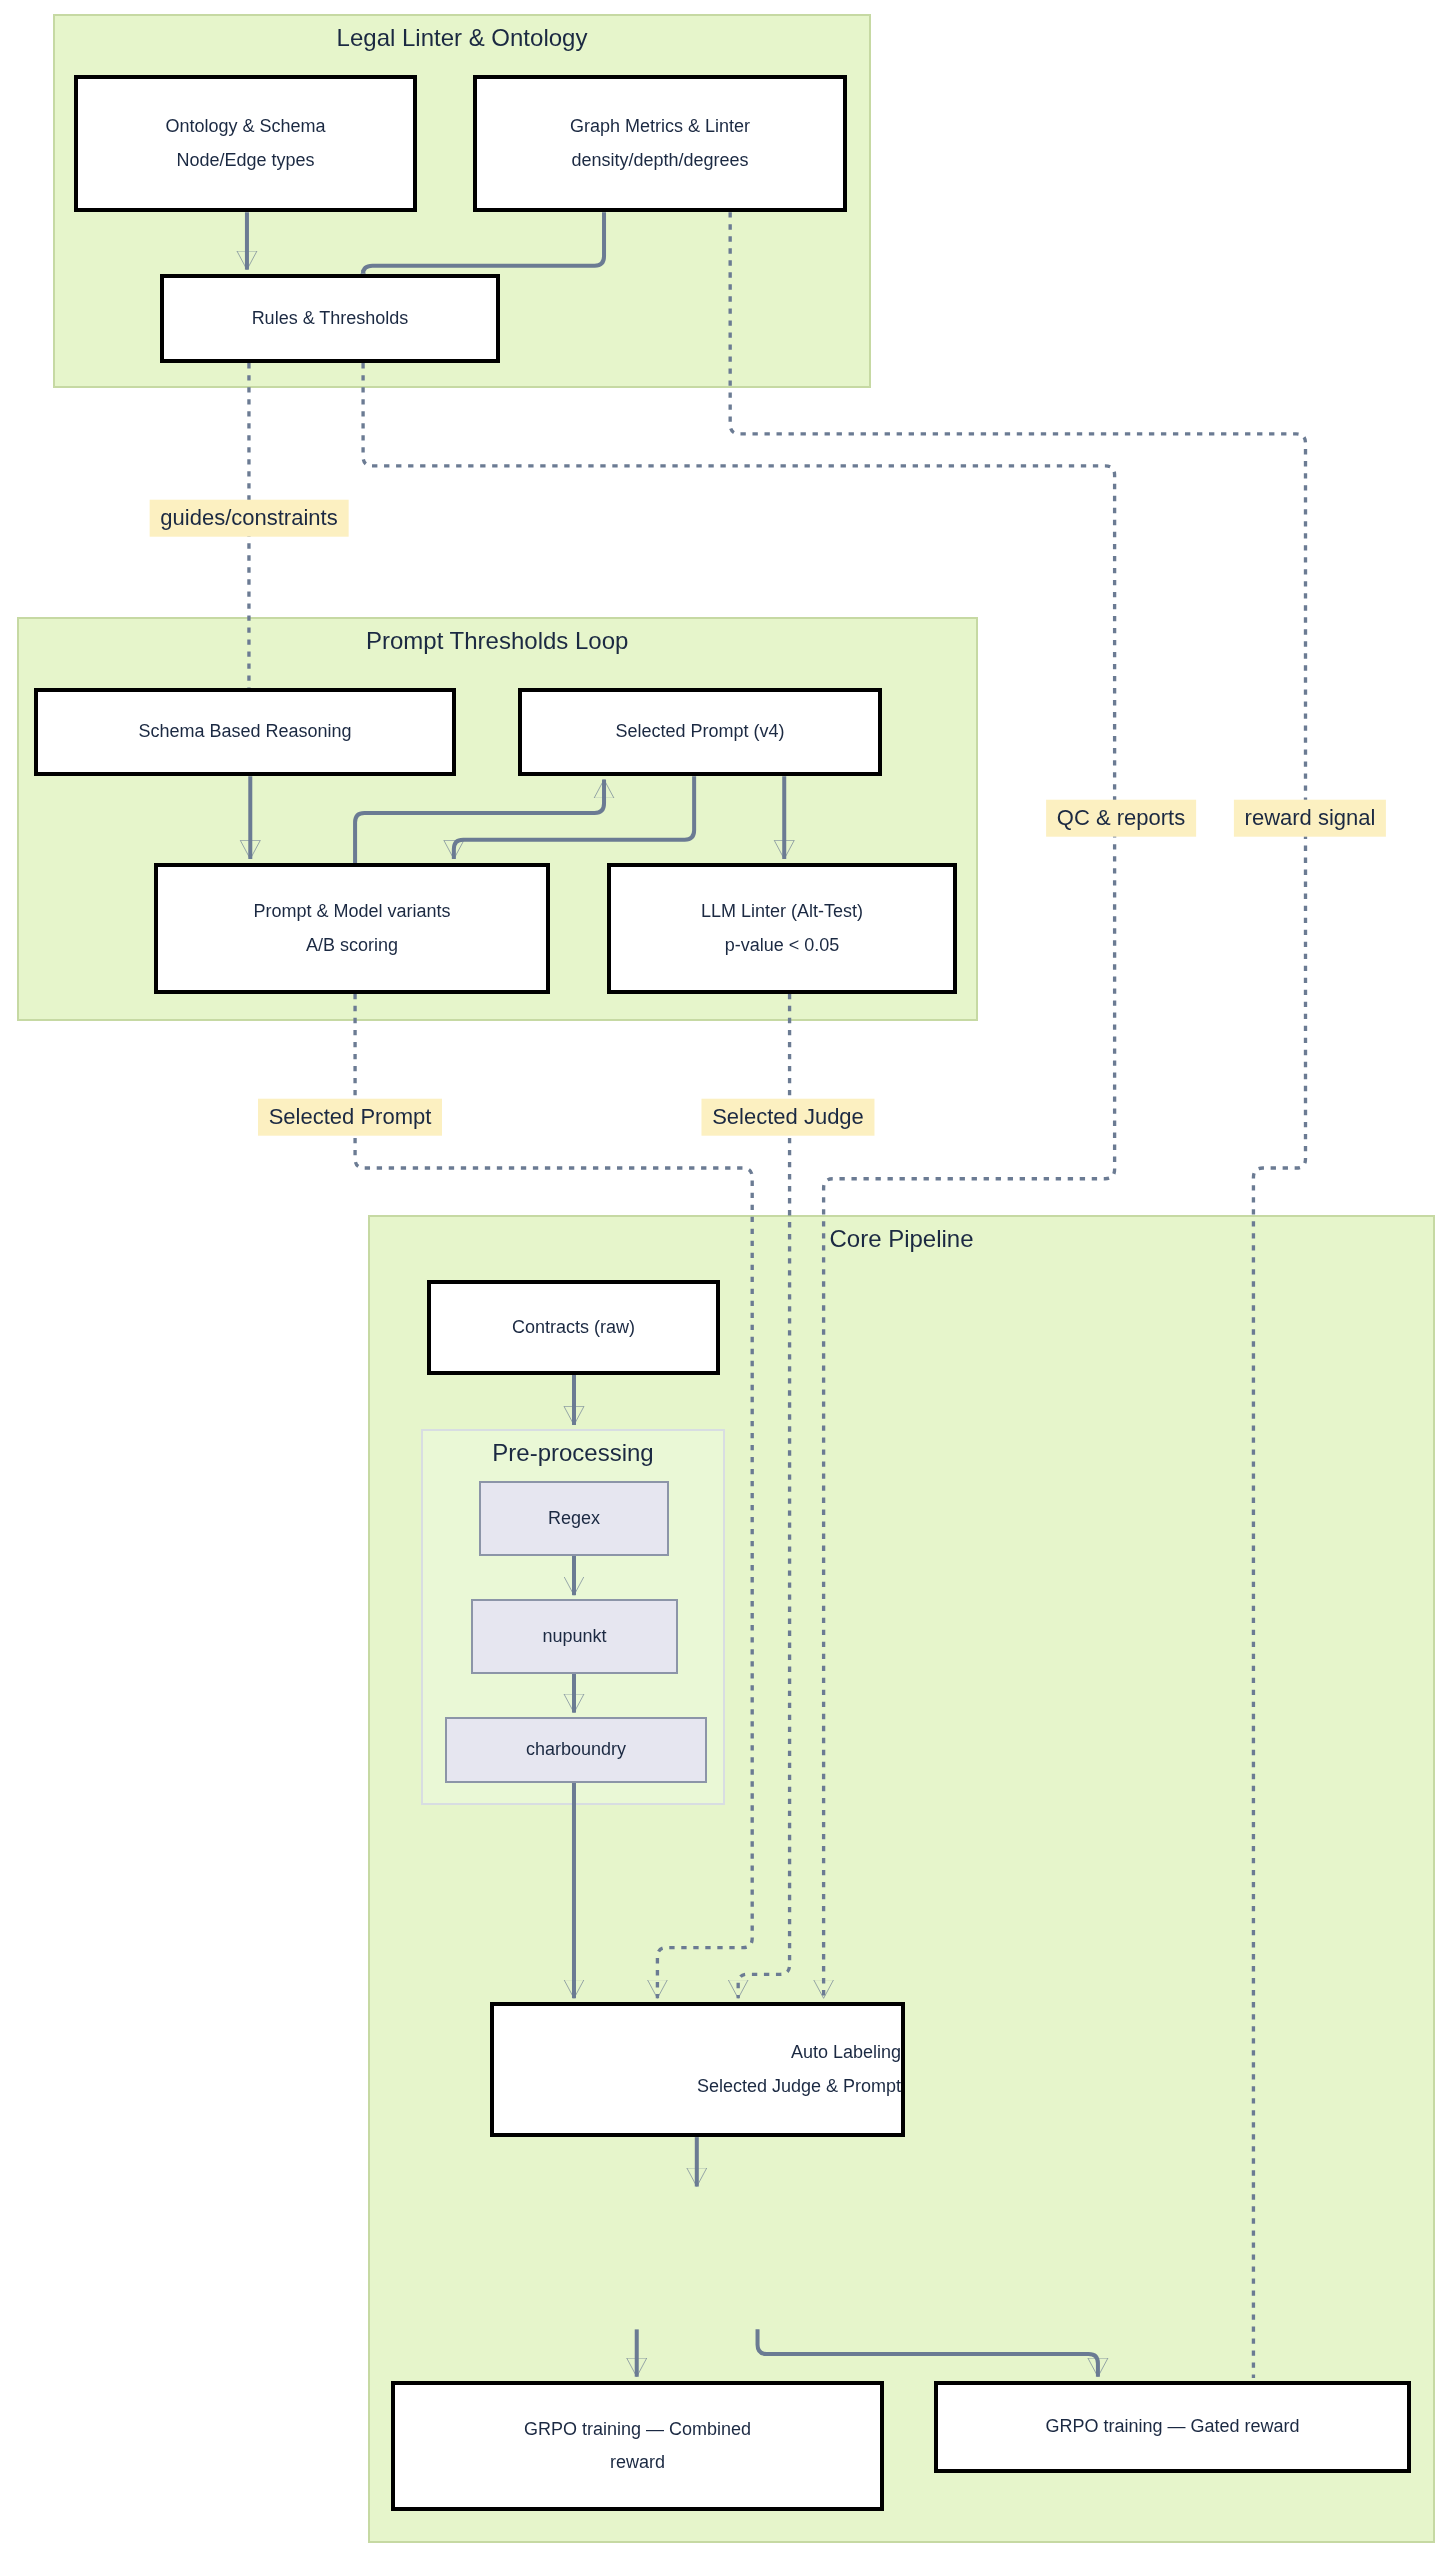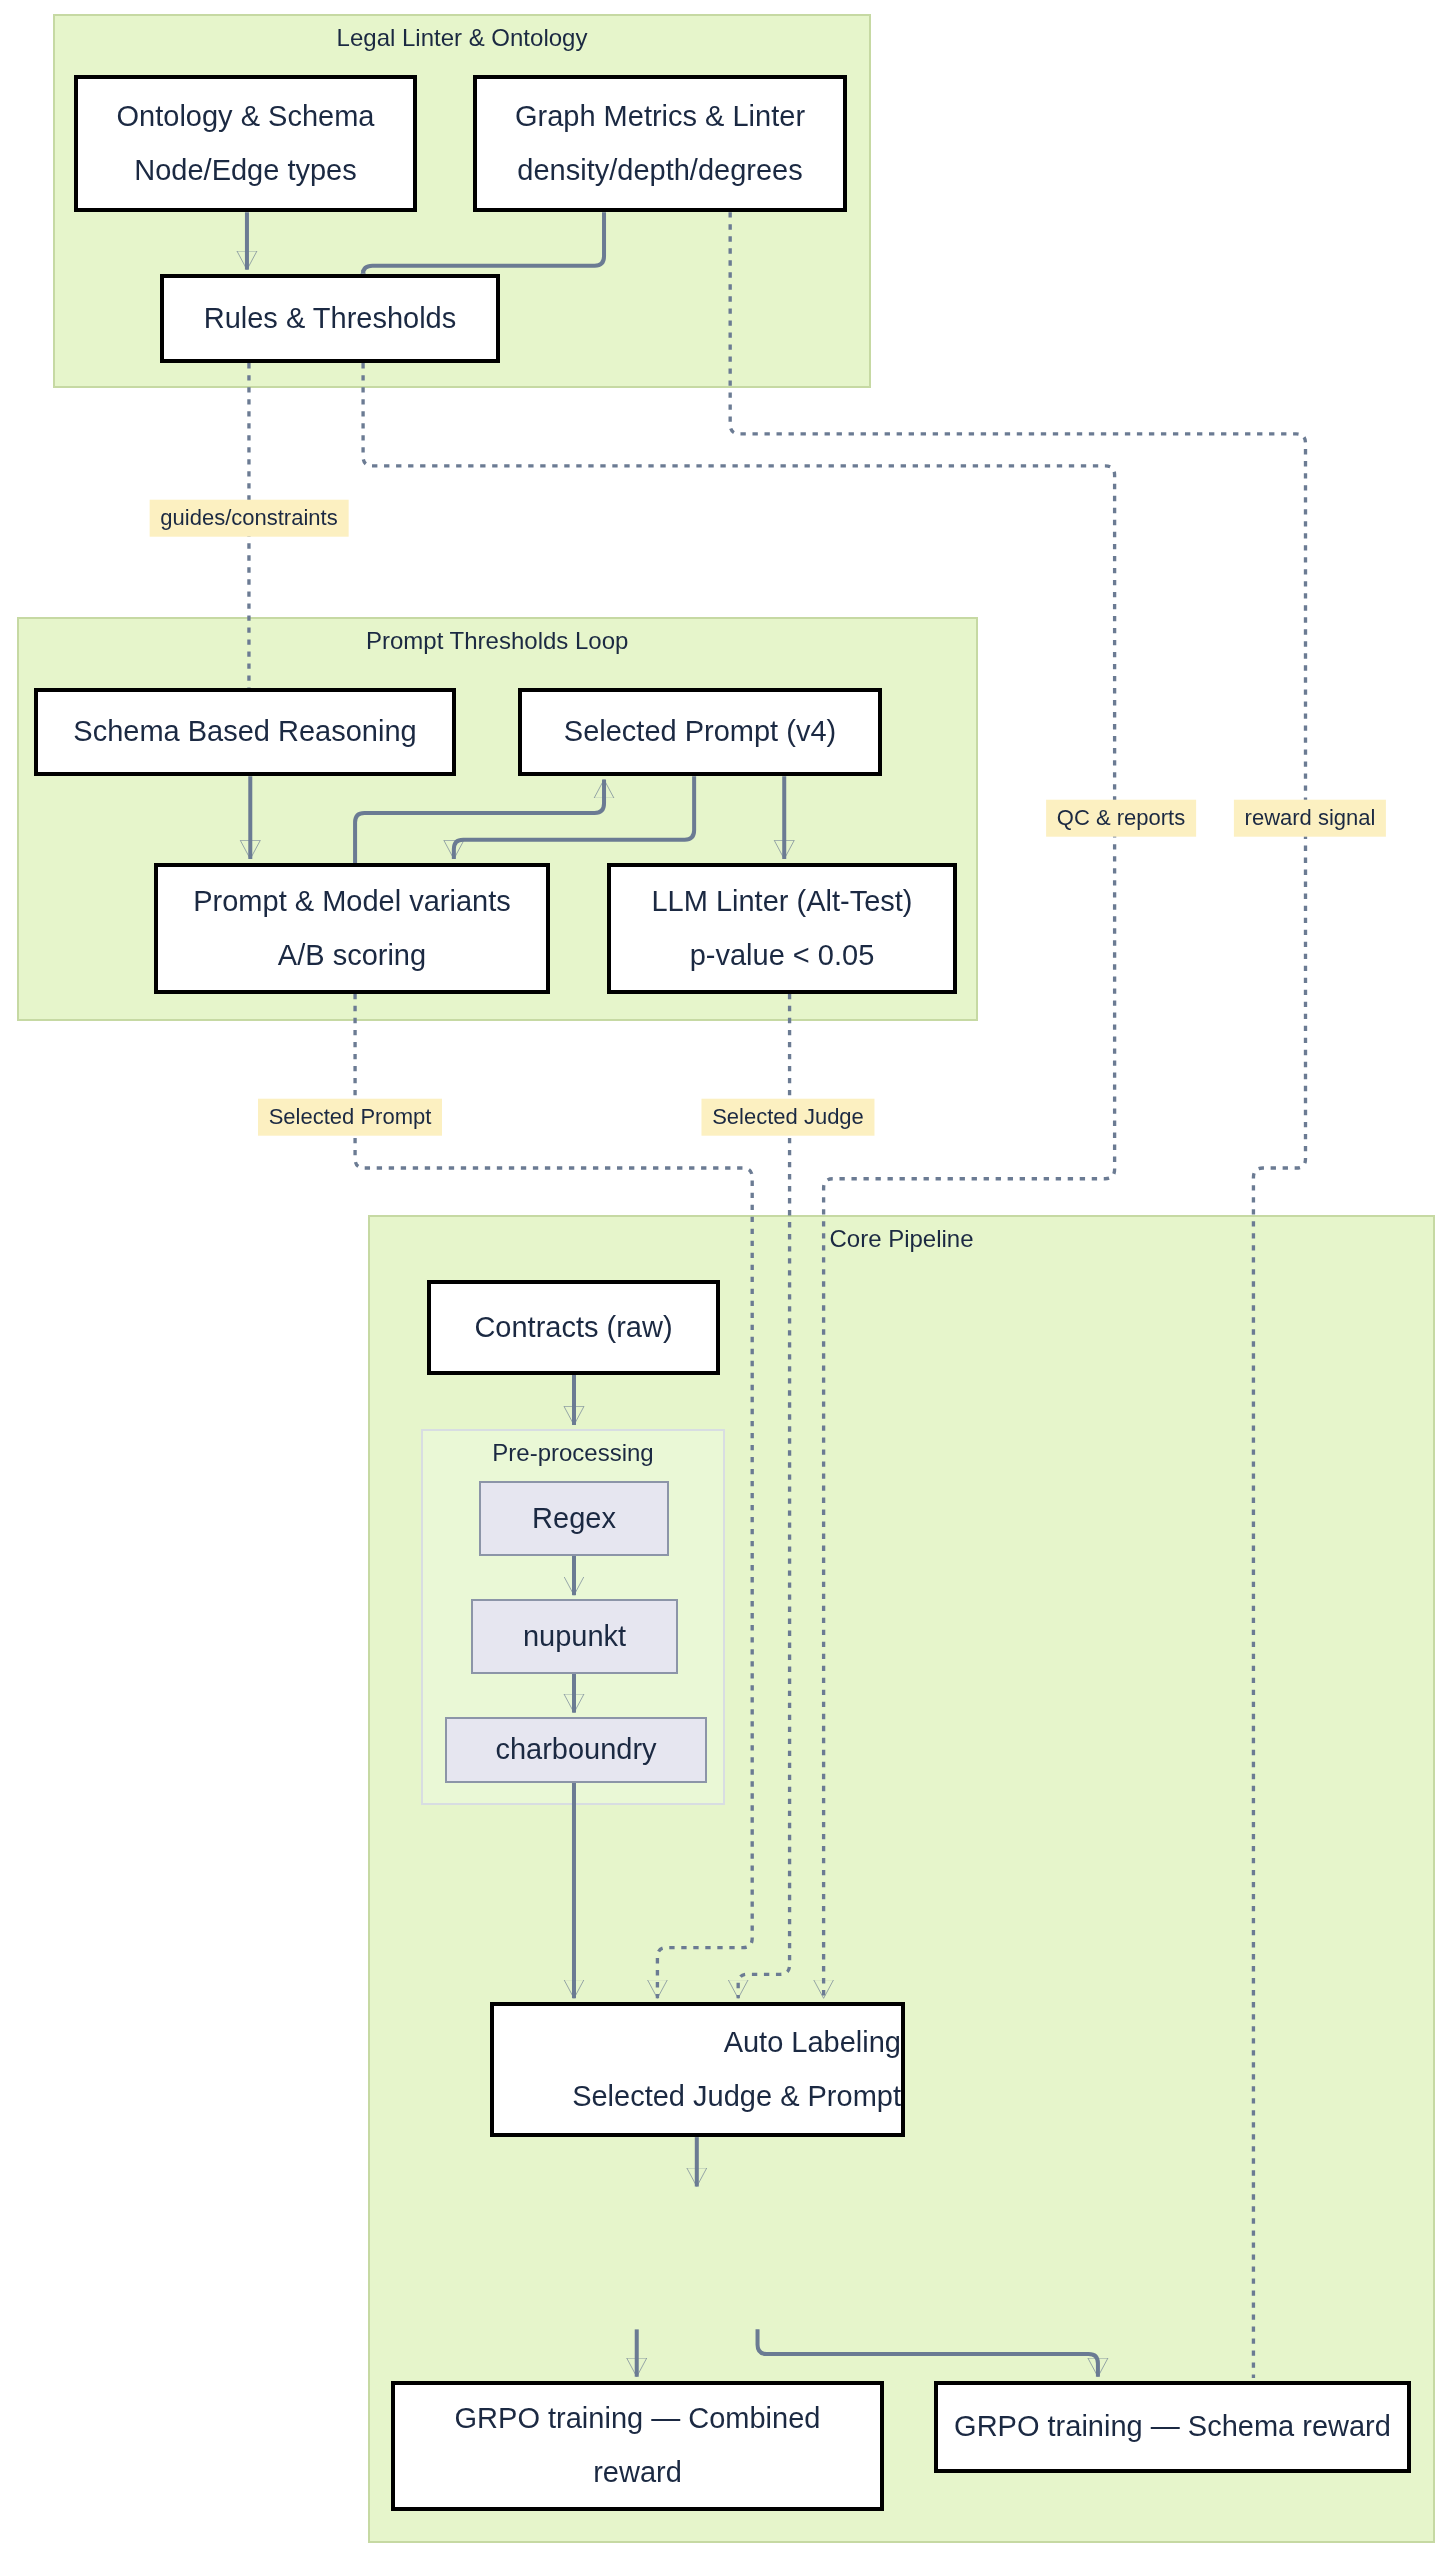--- a/index.html
+++ b/index.html
@@ -22,21 +22,21 @@
   .subgroup{position:absolute;background:var(--subgroup-fill);border:2px solid var(--subgroup-border);z-index:1;}
   .group-title{position:absolute;left:50%;transform:translateX(-50%);top:8px;
     font-size:24px;color:var(--text-color);white-space:nowrap;z-index:2;}
   svg.edges{position:absolute;left:0;top:0;z-index:2;}
   svg.edges path{fill:none;stroke:var(--line-color);}
   svg.edges path.solid{stroke-width:6;}
   svg.edges path.dashed{stroke-width:5;stroke-dasharray:8 10;}
   .arrowhead{fill:var(--line-color);}
   .node{position:absolute;background:var(--node-fill);border:4px solid var(--node-border);
     display:flex;flex-direction:column;align-items:center;justify-content:center;
-    text-align:center;color:var(--text-color);font-size:29px;line-height:1.85;z-index:3;}
+    text-align:center;color:var(--text-color);font-size:18px;line-height:1.85;z-index:3;}
   .node span{display:block;white-space:nowrap;}
   .node.inner{background:var(--inner-fill);border:2px solid var(--inner-border);}
   .edge-label{position:absolute;transform:translate(-50%,-50%);background:var(--label-bg);
     color:var(--text-color);font-size:22px;padding:5.3px 10.7px;white-space:nowrap;z-index:4;}
 </style>
 </head>
 <body>
 
 <div id="canvas">
 
@@ -125,21 +125,21 @@
   </div>
   <div class="node" style="left:490px;top:2002px;width:415px;height:135px;align-items:flex-end;">
     <span>Auto Labeling</span>
     <span>Selected Judge &amp; Prompt</span>
   </div>
   <div class="node" style="left:391px;top:2381px;width:493px;height:130px;">
     <span>GRPO training — Combined</span>
     <span>reward</span>
   </div>
   <div class="node" style="left:934px;top:2381px;width:477px;height:92px;">
-    <span>GRPO training — Schema reward</span>
+    <span>GRPO training — Gated reward</span>
   </div>
 
   <div class="edge-label" style="left:249px;top:518px;">guides/constraints</div>
   <div class="edge-label" style="left:1121px;top:818px;">QC &amp; reports</div>
   <div class="edge-label" style="left:1310px;top:818px;">reward signal</div>
   <div class="edge-label" style="left:350px;top:1117px;">Selected Prompt</div>
   <div class="edge-label" style="left:788px;top:1117px;">Selected Judge</div>
 
 </div>
 

